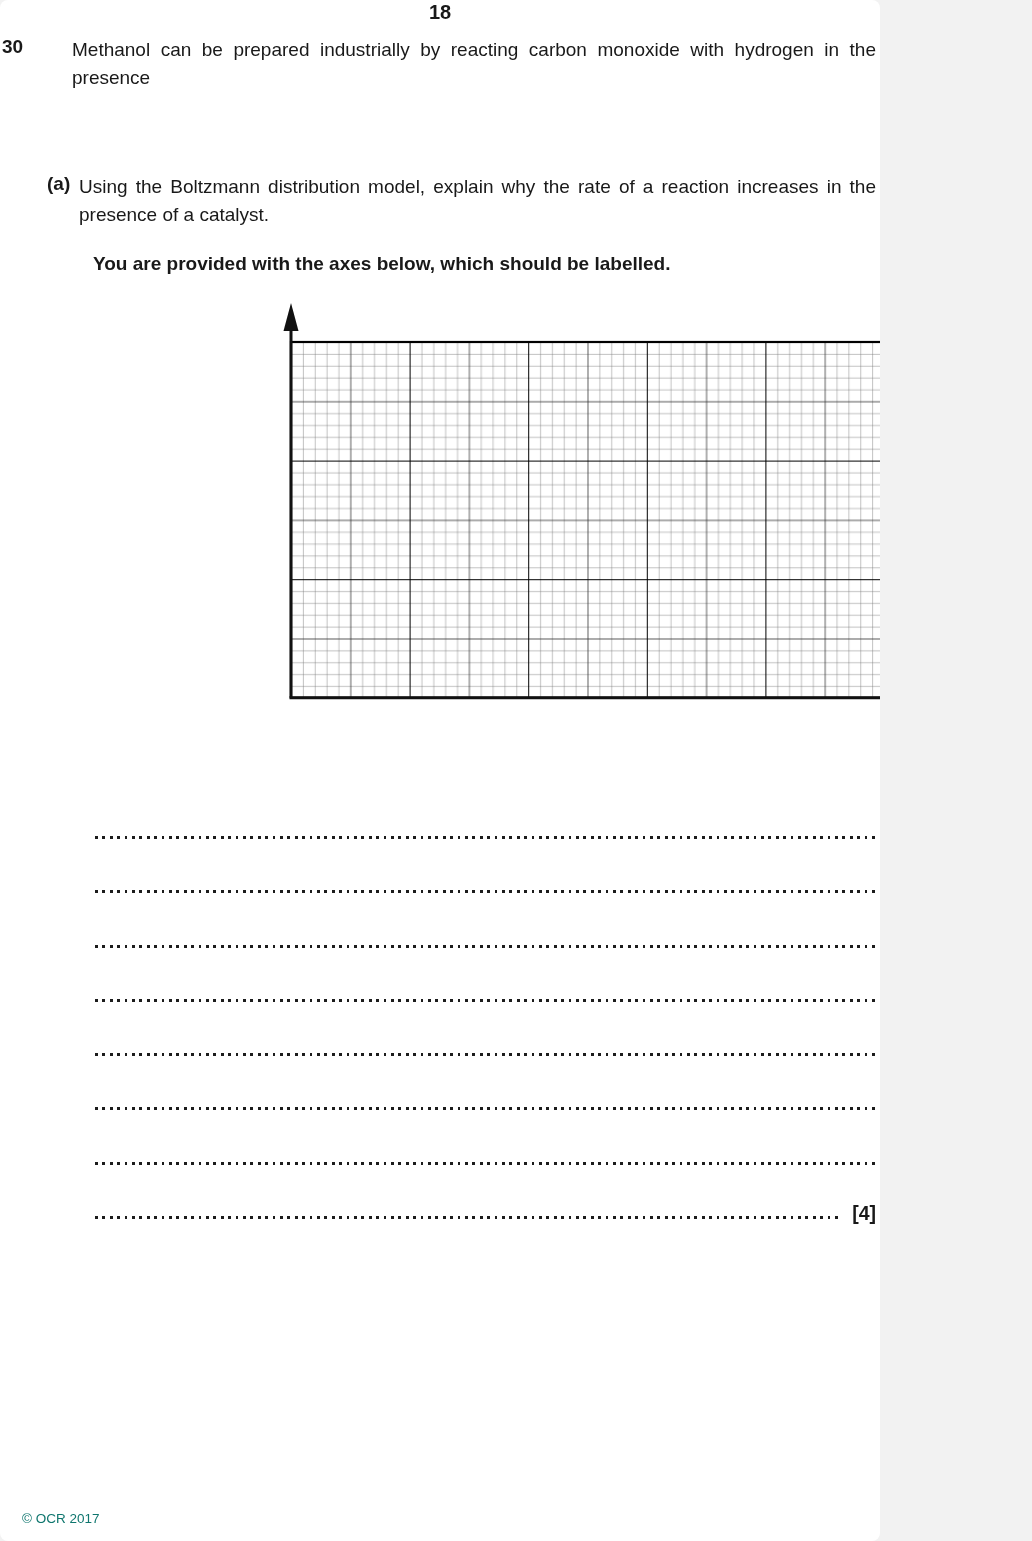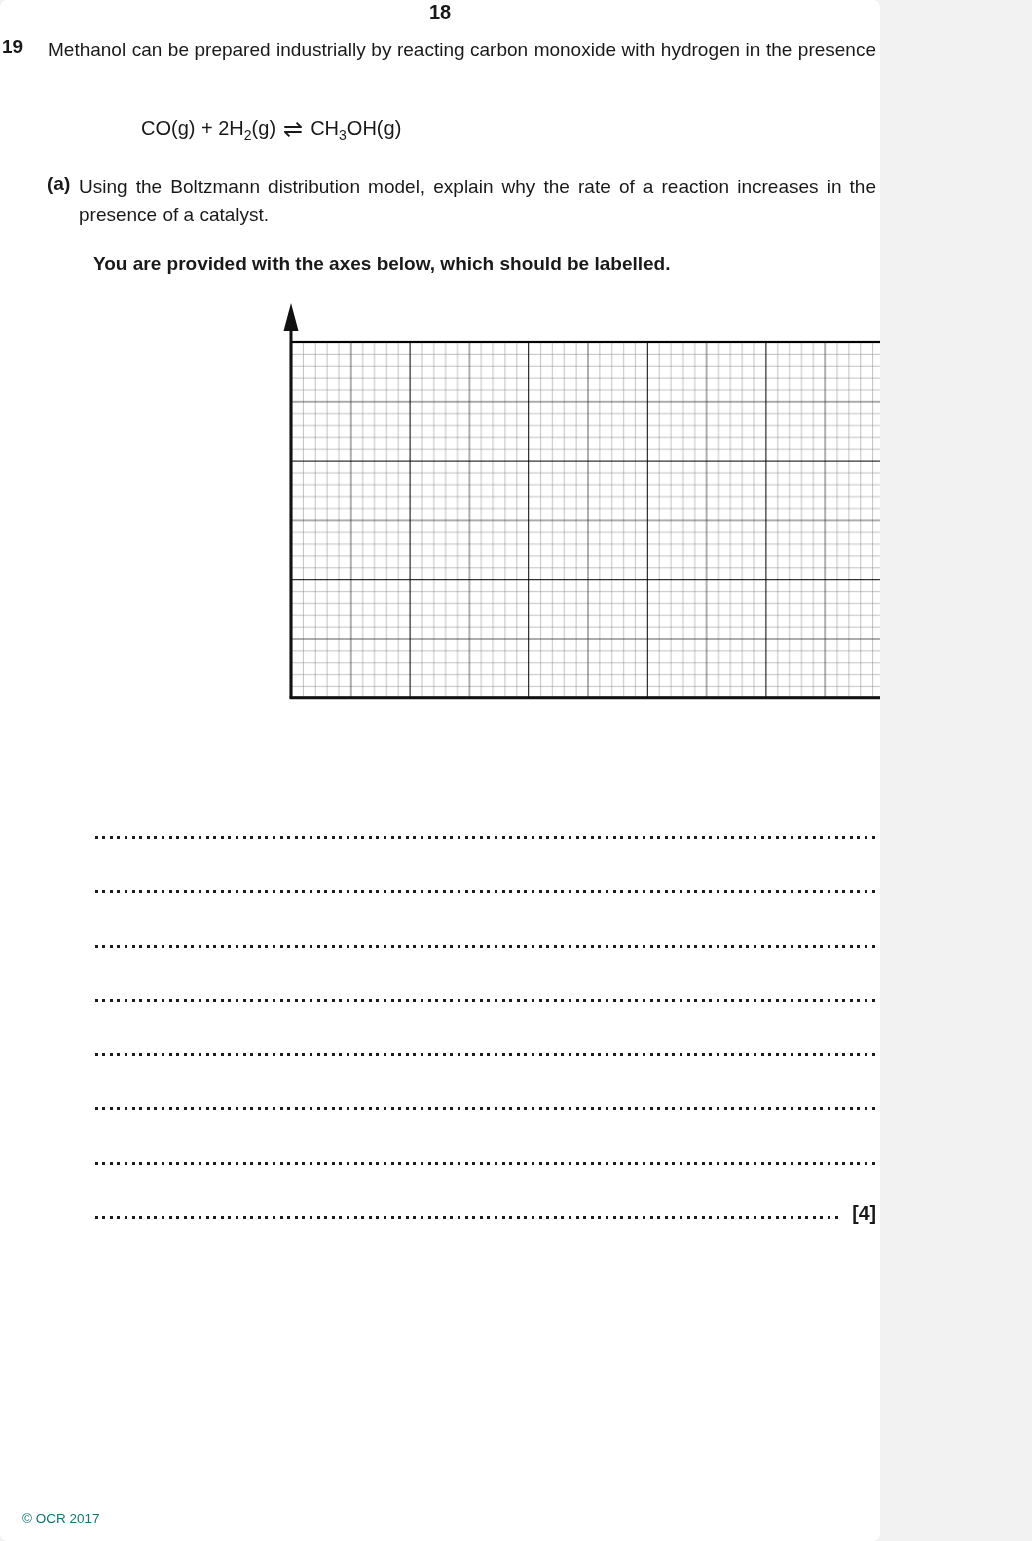--- a/index.html
+++ b/index.html
@@ -3,21 +3,21 @@
 <meta charset="utf-8">
 <style>
   html,body{margin:0;padding:0;}
   body{width:1032px;height:1541px;background:#f2f2f2;font-family:"Liberation Sans",sans-serif;}
   .page{position:relative;width:880px;height:1541px;background:#ffffff;color:#191919;overflow:hidden;border-radius:8px;}
 
   .page-number{position:absolute;top:1px;left:0;right:0;text-align:center;font-weight:bold;font-size:20px;}
 
   .q-block{position:absolute;top:36px;left:2px;right:4px;}
   .q-num{position:absolute;left:0;top:0;font-weight:bold;font-size:19px;}
-  .q-text{margin-left:46px;font-size:19px;line-height:27.5px;}
+  .q-text{margin-left:70px;font-size:19px;line-height:27.5px;}
   .just{text-align:justify;text-align-last:justify;}
 
   .equation{position:absolute;top:115px;left:141px;font-size:20px;white-space:nowrap;}
   .equation sub{font-size:14px;vertical-align:-5px;}
   .harpoons{font-family:"DejaVu Sans",sans-serif;font-size:24px;margin:0 7px;vertical-align:-2px;}
 
   .part-a{position:absolute;top:173px;left:47px;right:4px;}
   .part-label{position:absolute;left:0;top:0;font-weight:bold;font-size:19px;}
   .part-text{margin-left:32px;font-size:19px;line-height:27.5px;}
   .axes-note{position:absolute;top:253px;left:93px;font-size:19px;font-weight:bold;}
@@ -34,27 +34,26 @@
   .footer{position:absolute;left:22px;top:1511px;font-size:13.5px;color:#0f766e;}
 </style>
 </head>
 <body>
 
 <div class="page">
 
   <div class="page-number">18</div>
 
   <div class="q-block">
-    <div class="q-num">19</div>
+    <div class="q-num">30</div>
     <div class="q-text">
       <div class="just">Methanol can be prepared industrially by reacting carbon monoxide with hydrogen in the presence</div>
     </div>
   </div>
 
-  <div class="equation"><span>CO(g) + 2H</span><sub>2</sub><span>(g)</span><span class="harpoons">⇌</span><span>CH</span><sub>3</sub><span>OH(g)</span></div>
 
   <div class="part-a">
     <div class="part-label">(a)</div>
     <div class="part-text">
       <div class="just">Using the Boltzmann distribution model, explain why the rate of a reaction increases in the</div>
       <div>presence of a catalyst.</div>
     </div>
   </div>
 
   <div class="axes-note">You are provided with the axes below, which should be labelled.</div>

